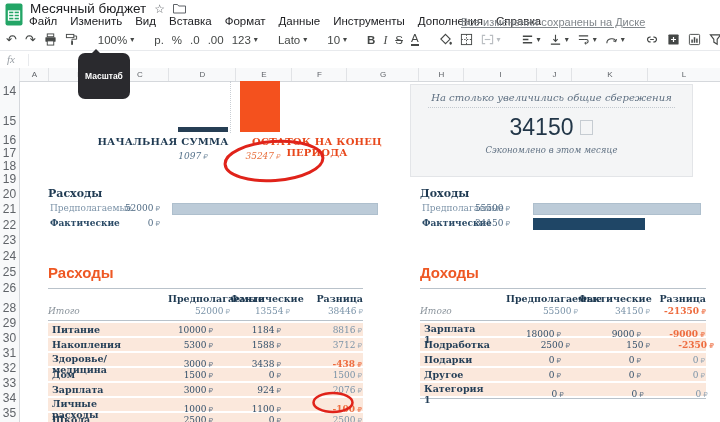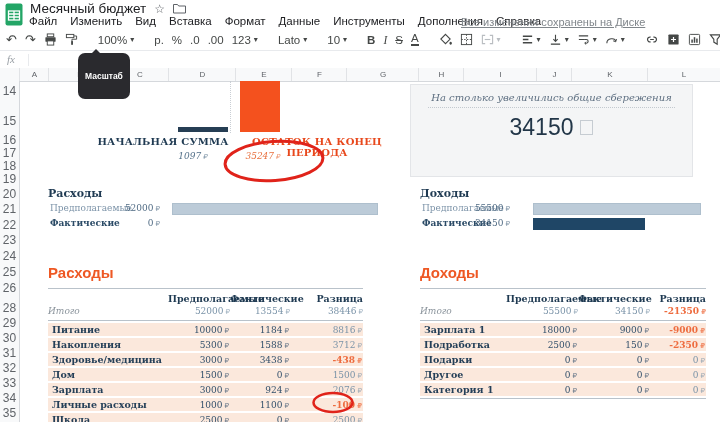--- a/index.html
+++ b/index.html
@@ -84,21 +84,21 @@
   .tbl-title{font-size:15px;font-weight:bold;color:#ee5824;height:20px;}
   .tbl-rule{border-bottom:1px solid #b9c2ca;margin-top:4px;}
   .grid4{display:grid;align-items:center;}
   .tbl.exp .grid4{grid-template-columns:1fr 62px 60px 73px;}
   .tbl.inc .grid4{grid-template-columns:1fr 72px 72px 56px;}
   .tbl-head{height:13px;margin-top:3px;font-family:"DejaVu Serif",serif;font-weight:bold;font-size:9.5px;color:#1f3a52;}
   .tbl-head div{text-align:right;}
   .tbl-total{height:11px;font-family:"DejaVu Serif",serif;font-size:9px;color:#7a93a8;}
   .tbl-total .tname{font-style:italic;color:#8b949c;text-align:left;}
   .tbl-total div{text-align:right;}
-  .trow{height:13px;margin-top:2px;background:#fbe8dc;font-family:"DejaVu Serif",serif;font-size:9px;color:#33506b;}
+  .trow{height:13px;margin-top:2px;background:#fbe8dc;font-family:"DejaVu Serif",serif;font-size:9px;color:#33506b;gap:8px;}
   .trow .tname{font-weight:bold;font-size:9.5px;color:#243f58;padding-left:4px;text-align:left;}
   .trow div{text-align:right;padding-right:1px;}
   .val-diff{color:#7a93a8;}
   .val-diff.neg{color:#ee6c3f;font-weight:bold;}
   .tbl-total .val-diff.neg{color:#ee6c3f;font-weight:bold;}
   .rub{font-size:7px;color:inherit;opacity:0.75;margin-left:2px;font-family:"DejaVu Sans",sans-serif;}
 </style>
 </head>
 <body>
 
@@ -313,20 +313,21 @@
     <ellipse cx="54" cy="23" rx="49" ry="19.5" fill="none" stroke="#e0231a" stroke-width="3"></ellipse>
   </svg>
 
   <div class="panel">
     <div class="cap">На столько увеличились общие сбережения</div>
     <div class="dots"></div>
     <div class="amount">
         <span>34150</span>
         <span class="rub-box"></span>
       </div>
+    <div class="note">Сэкономлено в этом месяце</div>
   </div>
 
   <div class="sum-title" style="left:48px;top:187px;">Расходы</div>
   <div class="sum-lbl" style="left:50px;top:203px;">Предполагаемые</div>
   <div class="sum-val" style="left:104px;top:203px;width:56px;"><span>52000</span><span class="rub">₽</span></div>
   <div class="sum-bar light" style="left:172px;top:203px;width:204px;"></div>
   <div class="sum-lbl b" style="left:50px;top:218px;">Фактические</div>
   <div class="sum-val" style="left:104px;top:218px;width:56px;"><span>0</span><span class="rub">₽</span></div>
 
   <div class="sum-title" style="left:420px;top:187px;">Доходы</div>

